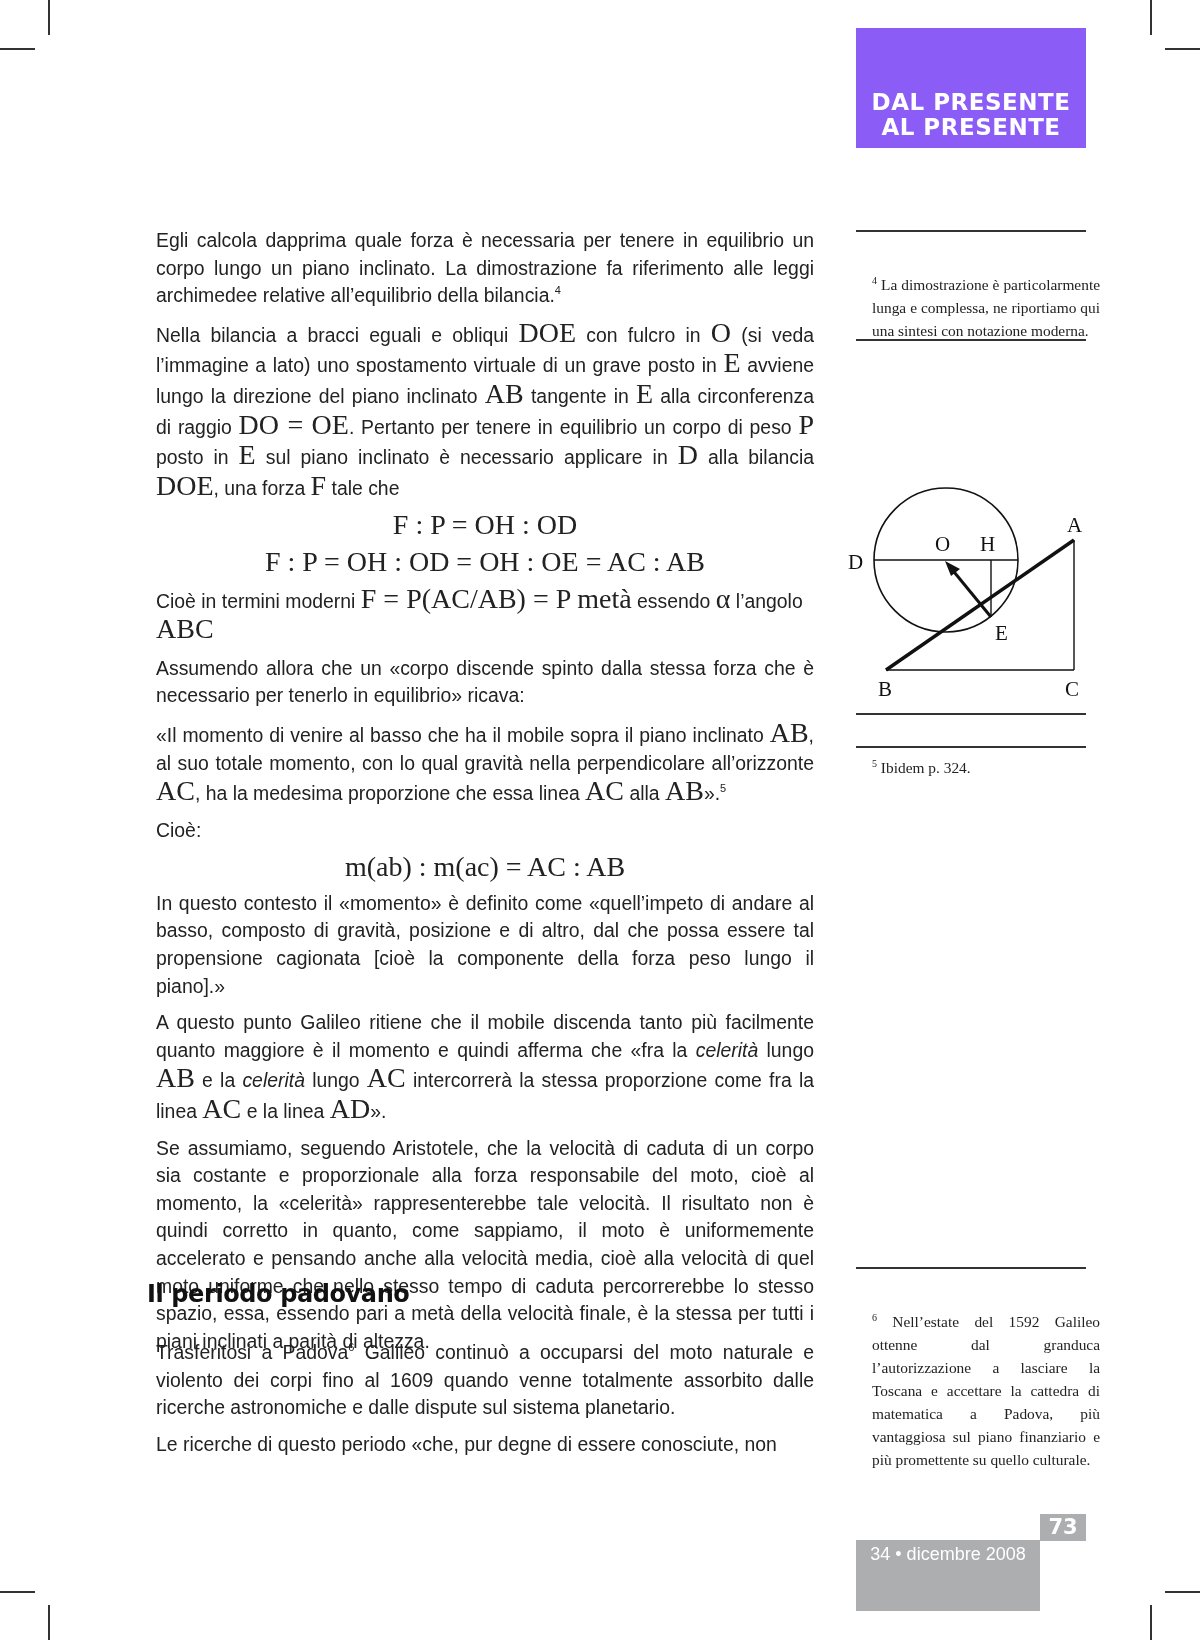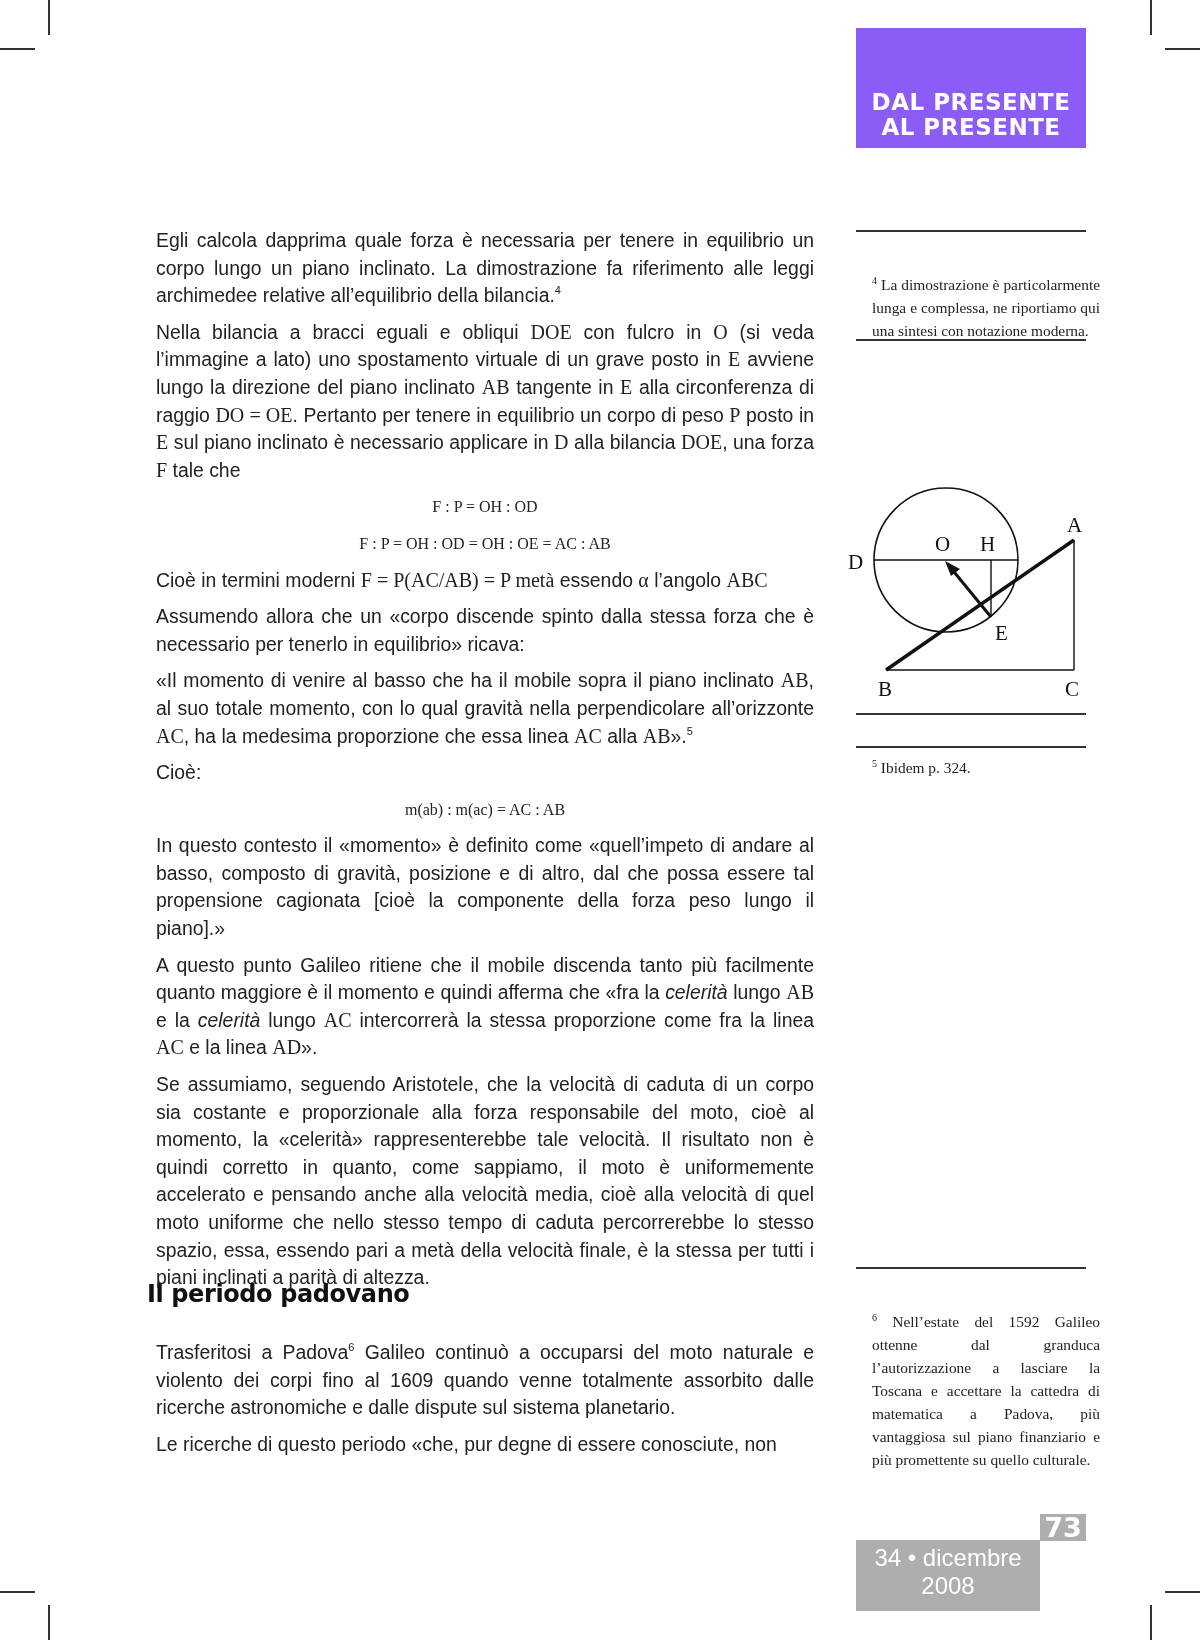--- a/index.html
+++ b/index.html
@@ -6,39 +6,39 @@
   body { width:1200px; height:1640px; position:relative; overflow:hidden; color:#222; }
   .crop { position:absolute; background:#333; }
   .header-box { position:absolute; left:856px; top:28px; width:230px; height:120px; background:#8b5cf6; }
   .header-title { position:absolute; left:0; right:0; bottom:8px; text-align:center; color:#fff;
     font-family:"DejaVu Sans", sans-serif; font-weight:bold; font-size:23px; line-height:25px; letter-spacing:0.5px; }
   .header-title span { display:block; }
   .main { position:absolute; left:147px; width:676px; font-family:"Liberation Sans", sans-serif;
     font-size:19.4px; line-height:27.6px; color:#222; }
   .main p { margin:9px; }
   .just { text-align:justify; text-align-last:left; }
-  .formula { text-align:center; font-family:"Liberation Serif", serif; font-size:16px; line-height:27.6px; }
-  .m { font-family:"Liberation Serif", serif; font-size:20px; }
+  .formula { text-align:center; font-family:"Liberation Serif", serif; font-size:28px; line-height:27.6px; }
+  .m { font-family:"Liberation Serif", serif; font-size:28px; }
   sup { font-size:11px; line-height:0; vertical-align:8px; }
   em { font-style:italic; }
   .section-title { position:absolute; left:147px; top:1280px; font-family:"DejaVu Sans", sans-serif;
     font-weight:bold; font-size:24px; color:#111; letter-spacing:-0.4px; }
   .note { position:absolute; left:872px; width:228px; font-family:"Liberation Serif", serif;
     font-size:15.4px; line-height:23px; color:#222; text-align:justify; text-align-last:left;margin-top:37px; }
   .note sup { font-size:10px; vertical-align:6px; }
   .rule { position:absolute; left:856px; width:230px; height:2px; background:#333; }
   .diagram { position:absolute; left:845px; top:480px; }
   .footer-logo { position:absolute; left:856px; top:1579px; font-family:Liberation Serif, serif; font-size:27px;
     color:#fff; -webkit-text-stroke:1px #777; letter-spacing:1px; font-weight:bold; }
   .footer-logo .q { font-size:12px; color:#888; -webkit-text-stroke:0; vertical-align:12px; letter-spacing:0; }
   .page-num { position:absolute; left:1040px; top:1514px; width:46px; height:27px; background:#acaeb0; color:#fff;
-    font-family:"DejaVu Sans", sans-serif; font-weight:bold; font-size:27px; text-align:center; line-height:27px; }
+    font-family:"DejaVu Sans", sans-serif; font-weight:bold; font-size:21px; text-align:center; line-height:27px; }
   .issue-box { position:absolute; left:856px; top:1540px; width:184px; height:71px; background:#acaeb0; }
   .issue-text { position:absolute; left:0; right:0; top:4px; text-align:center; color:#fff;
-    font-family:"Liberation Sans", sans-serif; font-size:24px; }
+    font-family:"Liberation Sans", sans-serif; font-size:18px; }
 </style>
 </head>
 <body>
 
 <div class="crop" style="left:48px;top:0;width:2px;height:35px;"></div>
 <div class="crop" style="left:0;top:48px;width:35px;height:2px;"></div>
 <div class="crop" style="left:1150px;top:0;width:2px;height:35px;"></div>
 <div class="crop" style="left:1165px;top:48px;width:35px;height:2px;"></div>
 <div class="crop" style="left:0;top:1591px;width:35px;height:2px;"></div>
 <div class="crop" style="left:48px;top:1605px;width:2px;height:35px;"></div>

